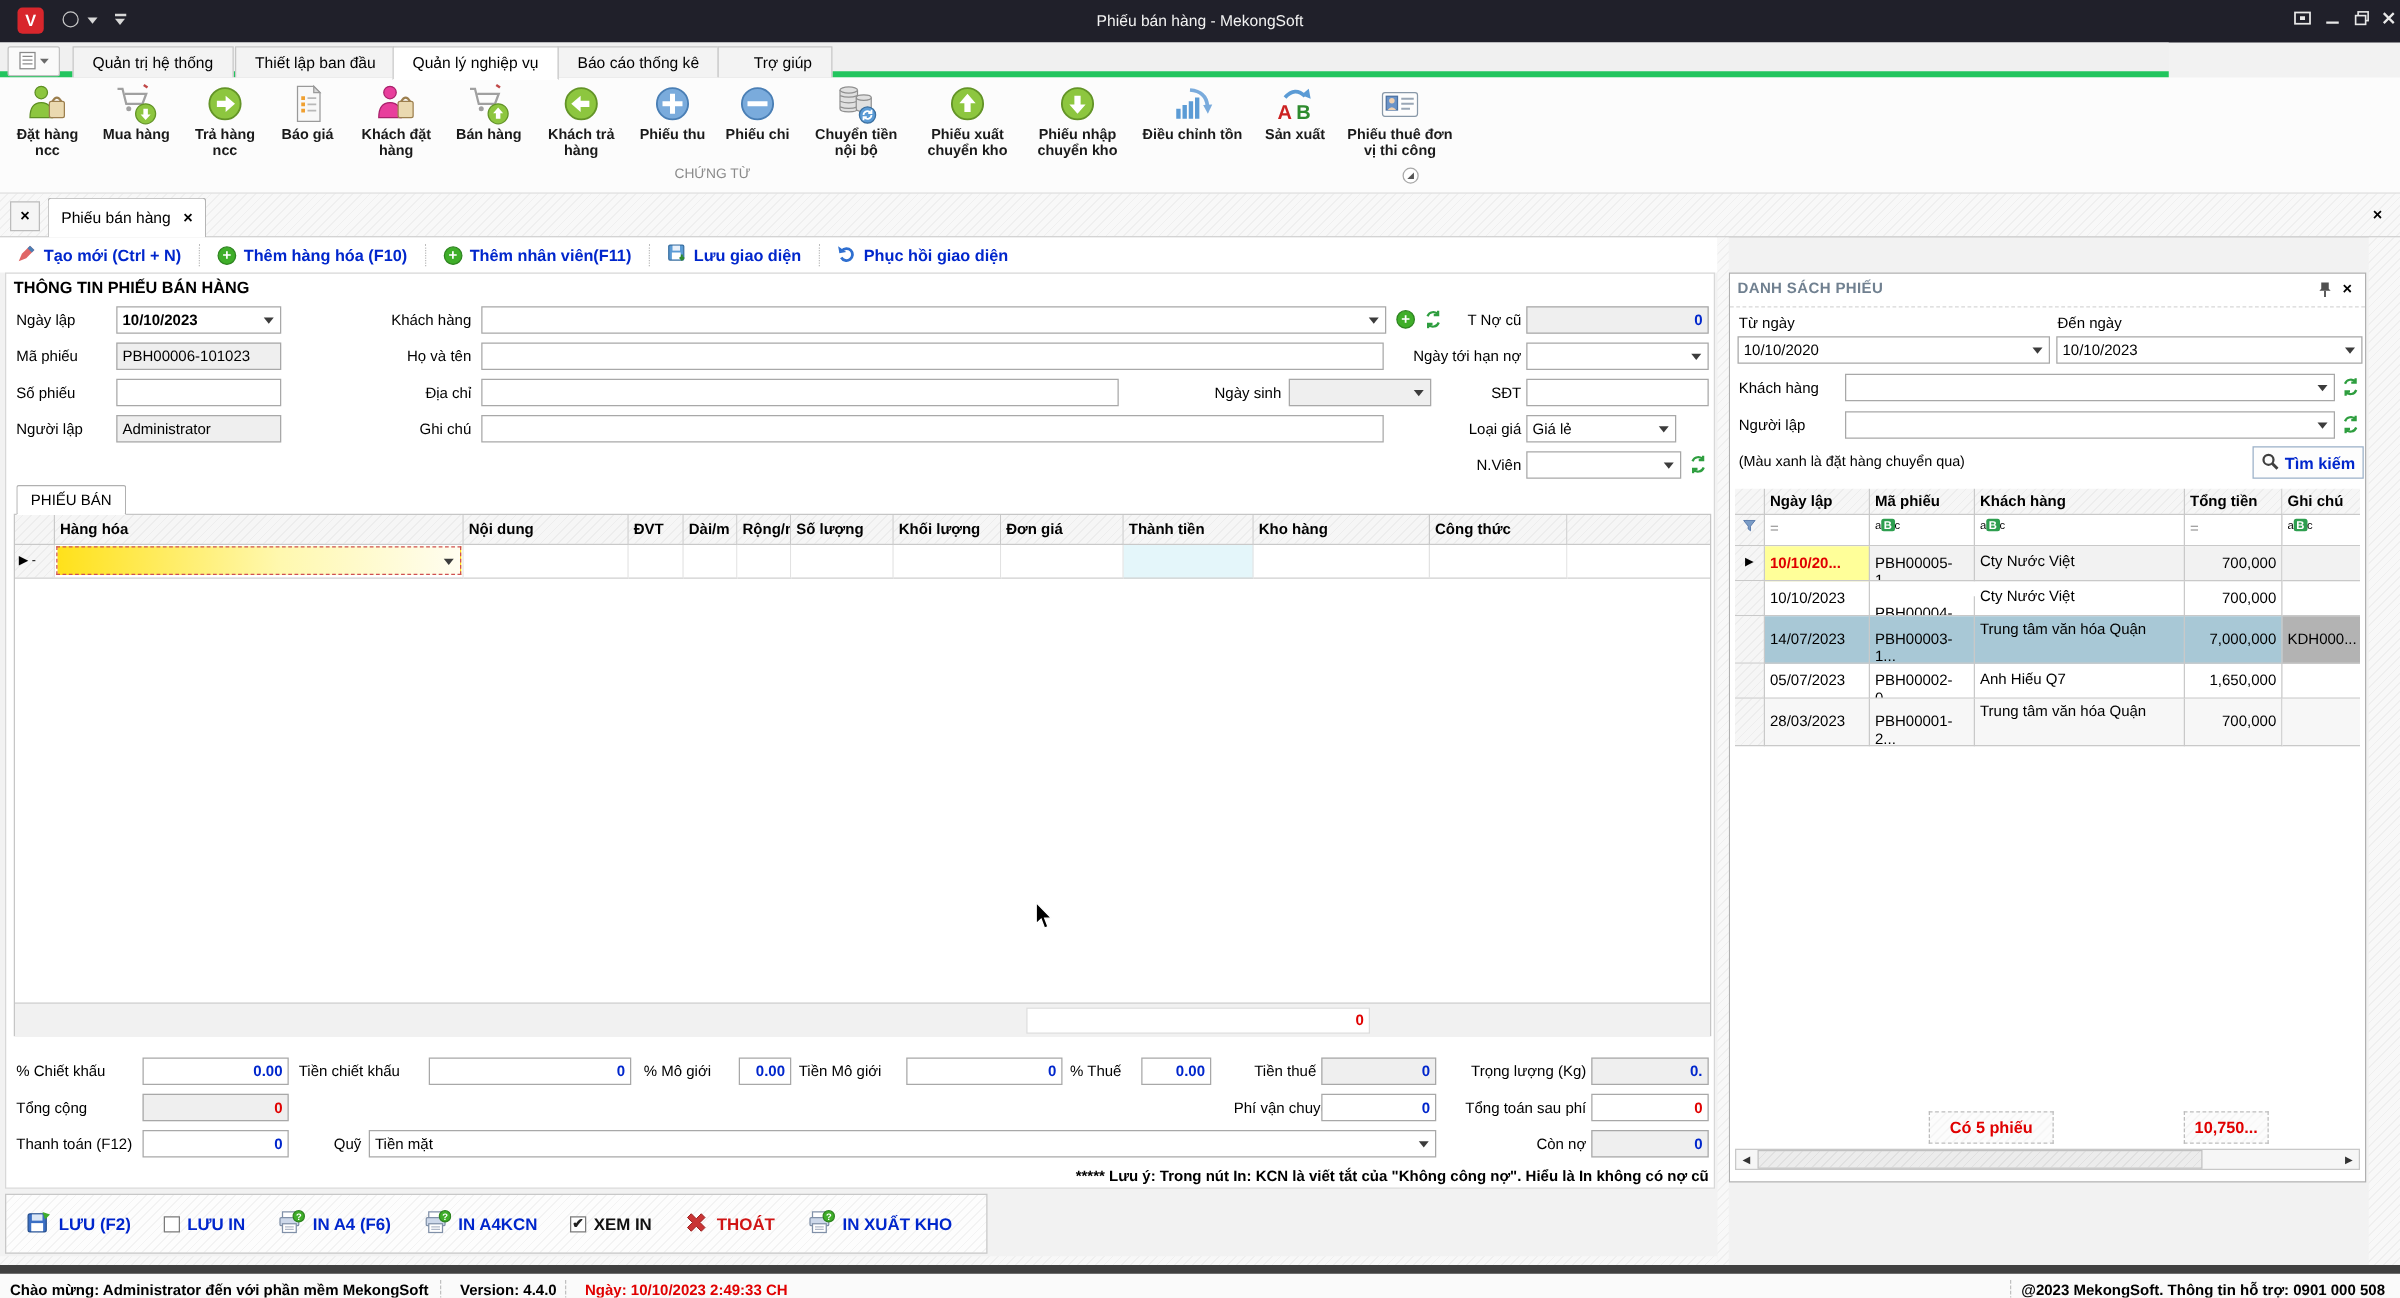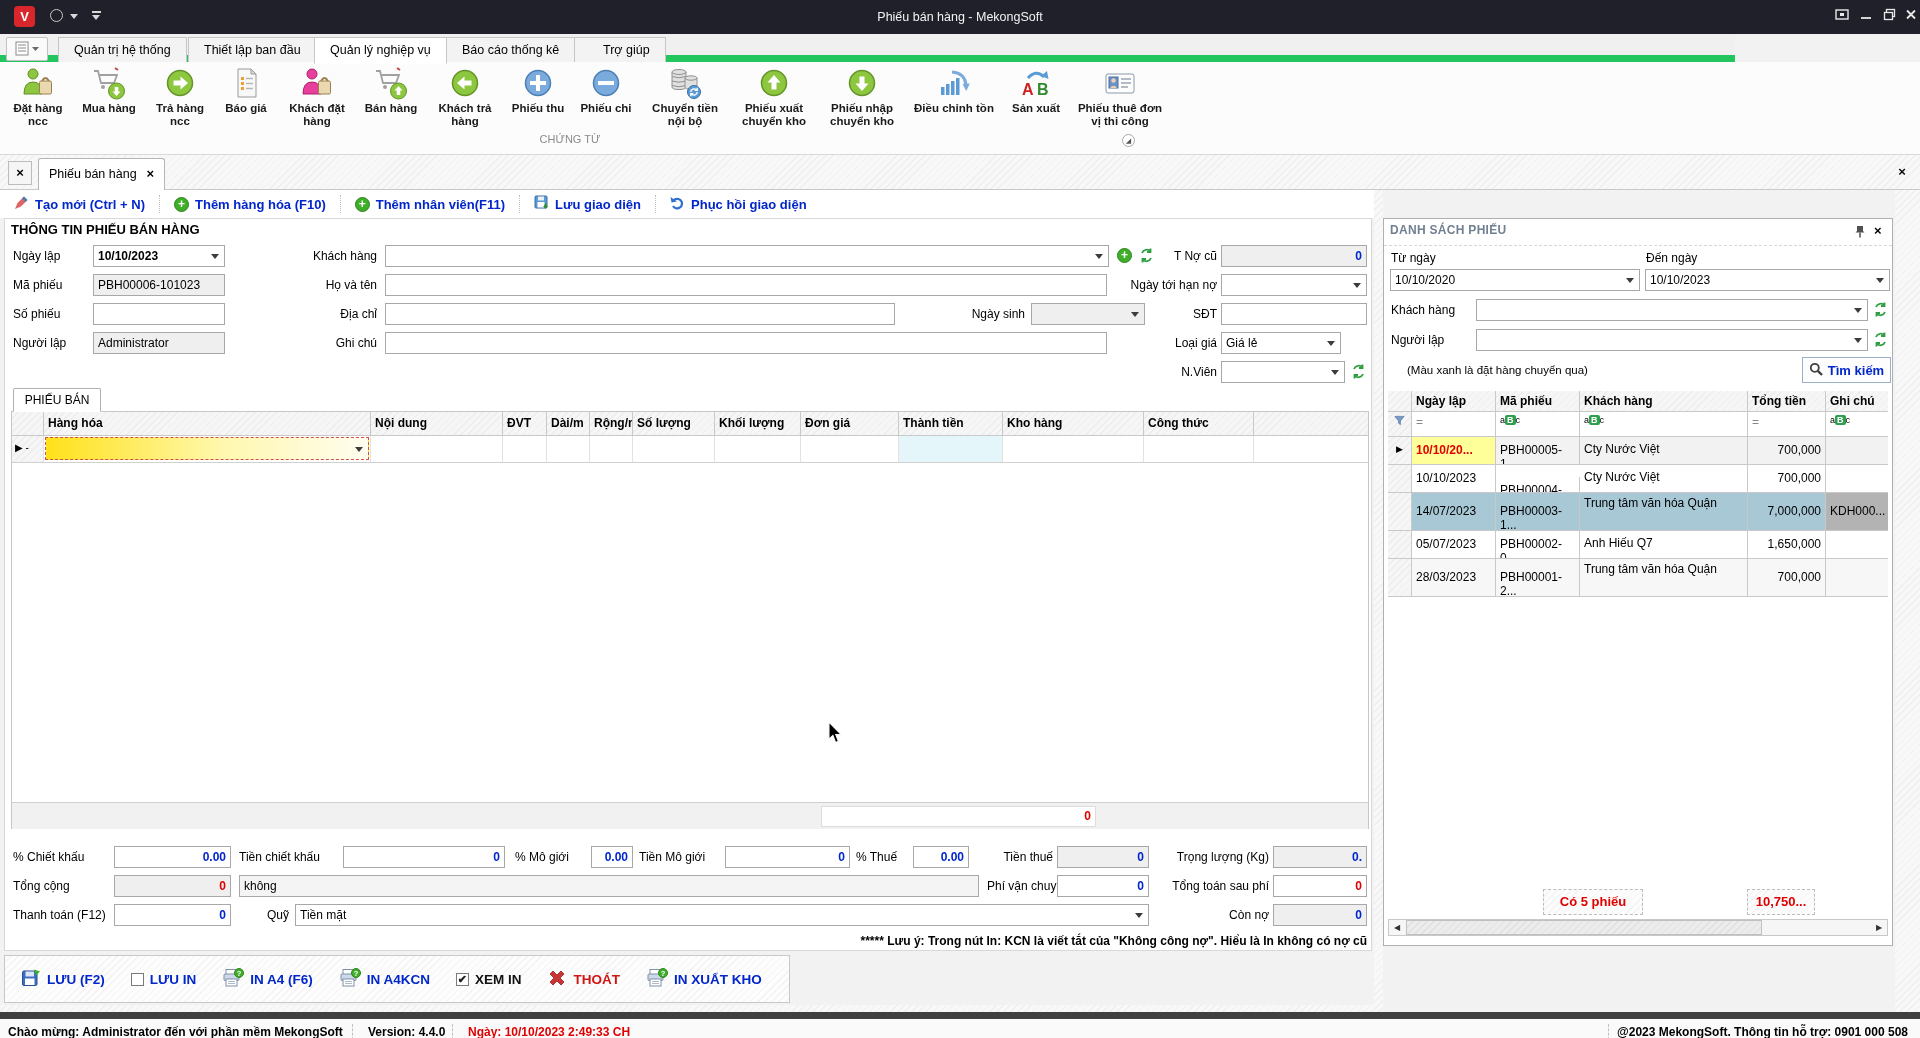--- a/index.html
+++ b/index.html
@@ -15,21 +15,21 @@
   .logo { position:absolute; left:14px; top:6px; width:21px; height:21px; background:#d8262c;
           border-radius:4px; color:#fff; font-weight:bold; text-align:center; line-height:21px; font-size:13px; }
   .logo::before{ content:"V"; }
   .tb-circle { position:absolute; left:50px; top:9px; width:13px; height:13px; border:1.5px solid #c8c8c8; border-radius:50%; }
   .tb-dd { position:absolute; width:0; height:0; border-left:4px solid transparent; border-right:4px solid transparent; border-top:5px solid #d8d8d8; }
   .tb-title { position:absolute; left:0; right:0; top:0; height:34px; line-height:34px; text-align:center;
               color:#f2f2f2; font-size:12.5px; }
   .winbtn { position:absolute; top:8px; width:20px; height:18px; text-align:center; }
 
   
-  .menubar { position:absolute; left:0; top:34px; width:1735px; height:28px; background:#f0f0f0; border-bottom:7px solid #22c55e; }
+  .menubar { position:absolute; left:0; top:34px; width:1735px; height:28px; background:#f0f0f0; border-bottom:5px solid #22c55e; }
   .appbtn { position:absolute; left:6px; top:3px; width:42px; height:24px; border:1px solid #c2c2c2; background:#fafafa; border-radius:2px; }
   .menutab { position:absolute; top:3px; height:26px; line-height:24px; padding:0 15px; border:1px solid #c6c6c6;
              background:#f3f3f3; font-size:12.5px; }
   .menutab.active { background:#fff; border-bottom:1px solid #fff; height:27px; z-index:2; }
 
   
   .ribbon { position:absolute; left:0; top:62px; width:1920px; height:93px; background:#fcfcfc; border-bottom:1px solid #d9d9d9; }
   .rb-item { position:absolute; top:3px; height:66px; text-align:center; cursor:default; }
   .rb-ic { display:block; height:37px; }
   .rb-lb { display:block; font-weight:bold; font-size:11.5px; line-height:13px; color:#1a1a1a; }
@@ -459,21 +459,20 @@
   <div class="fld vblue" style="left:720px;top:627px;width:125px;">0</div>
   <div class="lbl" style="left:851px;top:627px;width:54px;">% Thuế</div>
   <div class="fld vblue" style="left:908px;top:627px;width:56px;">0.00</div>
   <div class="lbl r" style="left:982px;top:627px;width:66px;">Tiền thuế</div>
   <div class="fld ro vblue" style="left:1052px;top:627px;width:92px;">0</div>
   <div class="lbl r" style="left:1150px;top:627px;width:114px;">Trọng lượng (Kg)</div>
   <div class="fld ro vblue" style="left:1268px;top:627px;width:94px;">0.</div>
 
   <div class="lbl" style="left:8px;top:656px;width:90px;">Tổng cộng</div>
   <div class="fld ro vred" style="left:109px;top:656px;width:117px;">0</div>
-  <div class="fld" style="left:234px;top:656px;width:740px;background:#f4f4f4;">không</div>
   <div class="lbl r" style="left:982px;top:656px;width:66px;">Phí vận chuyển</div>
   <div class="fld vblue" style="left:1052px;top:656px;width:92px;">0</div>
   <div class="lbl r" style="left:1150px;top:656px;width:114px;">Tổng toán sau phí</div>
   <div class="fld vred" style="left:1268px;top:656px;width:94px;">0</div>
 
   <div class="lbl" style="left:8px;top:685px;width:98px;">Thanh toán (F12)</div>
   <div class="fld vblue" style="left:109px;top:685px;width:117px;">0</div>
   <div class="lbl r" style="left:250px;top:685px;width:34px;">Quỹ</div>
   <div class="fld combo" style="left:290px;top:685px;width:854px;">Tiền mặt</div>
   <div class="lbl r" style="left:1196px;top:685px;width:68px;">Còn nợ</div>
@@ -567,21 +566,21 @@
         <path d="M12 10 a5 5 0 0 1 -8.5 1.5 M3.5 14.5 v-3.5 h3.5" fill="none" stroke="#2e9e3f" stroke-width="1.8"></path>
       </svg></span>
 
   <div class="lbl" style="left:7px;top:110px;">Người lập</div>
   <div class="fld combo" style="left:92px;top:110px;width:392px;"></div>
   <span class="ic16" style="left:489px;top:113px;"><svg width="15" height="15" viewBox="0 0 15 15">
         <path d="M3 5 a5 5 0 0 1 8.5-1.5 M11.5 0.5 v3.5 h-3.5" fill="none" stroke="#2e9e3f" stroke-width="1.8"></path>
         <path d="M12 10 a5 5 0 0 1 -8.5 1.5 M3.5 14.5 v-3.5 h3.5" fill="none" stroke="#2e9e3f" stroke-width="1.8"></path>
       </svg></span>
 
-  <div class="lbl" style="left:7px;top:140px;font-size:11.5px;margin-left:16px;">(Màu xanh là đặt hàng chuyển qua)</div>
+  <div class="lbl" style="left:7px;top:140px;font-size:11.5px;">(Màu xanh là đặt hàng chuyển qua)</div>
   <div class="searchbtn">
     <span><svg width="14" height="14" viewBox="0 0 14 14">
           <circle cx="5.8" cy="5.8" r="4" fill="none" stroke="#404040" stroke-width="1.8"></circle>
           <line x1="8.8" y1="8.8" x2="13" y2="13" stroke="#404040" stroke-width="2.4"></line>
         </svg></span>
     <span>Tìm kiếm</span>
   </div>
 
   <div class="abs" style="left:4px;top:172px;">
     <div class="p-grid-row">

